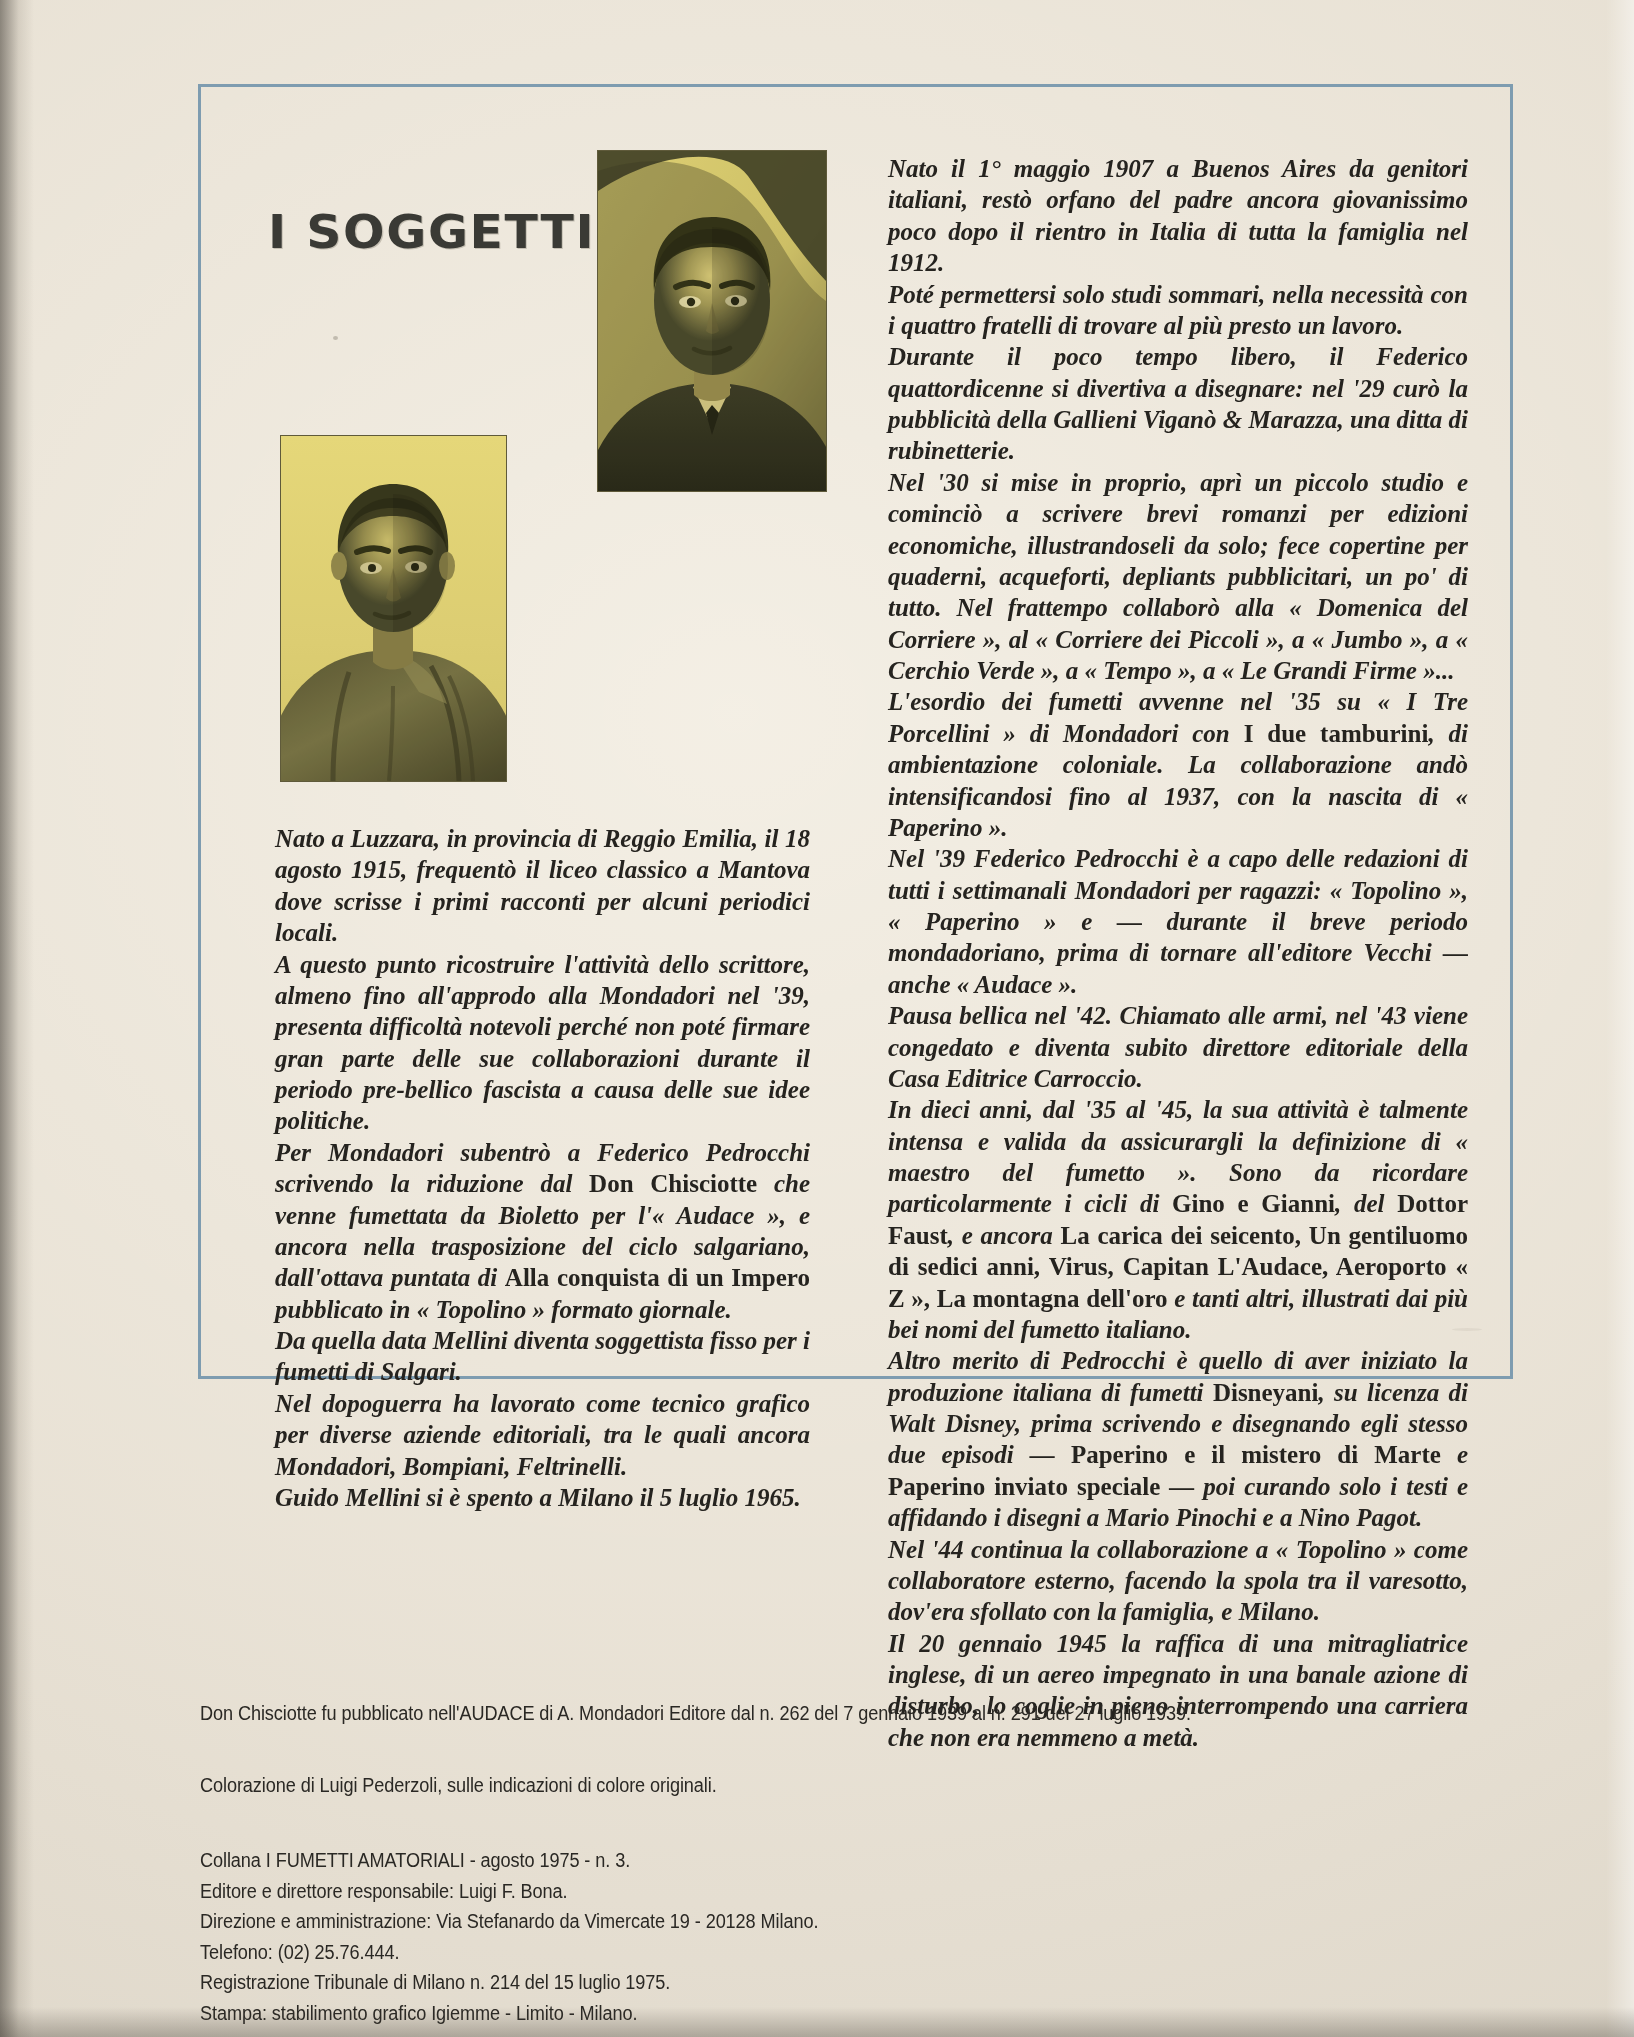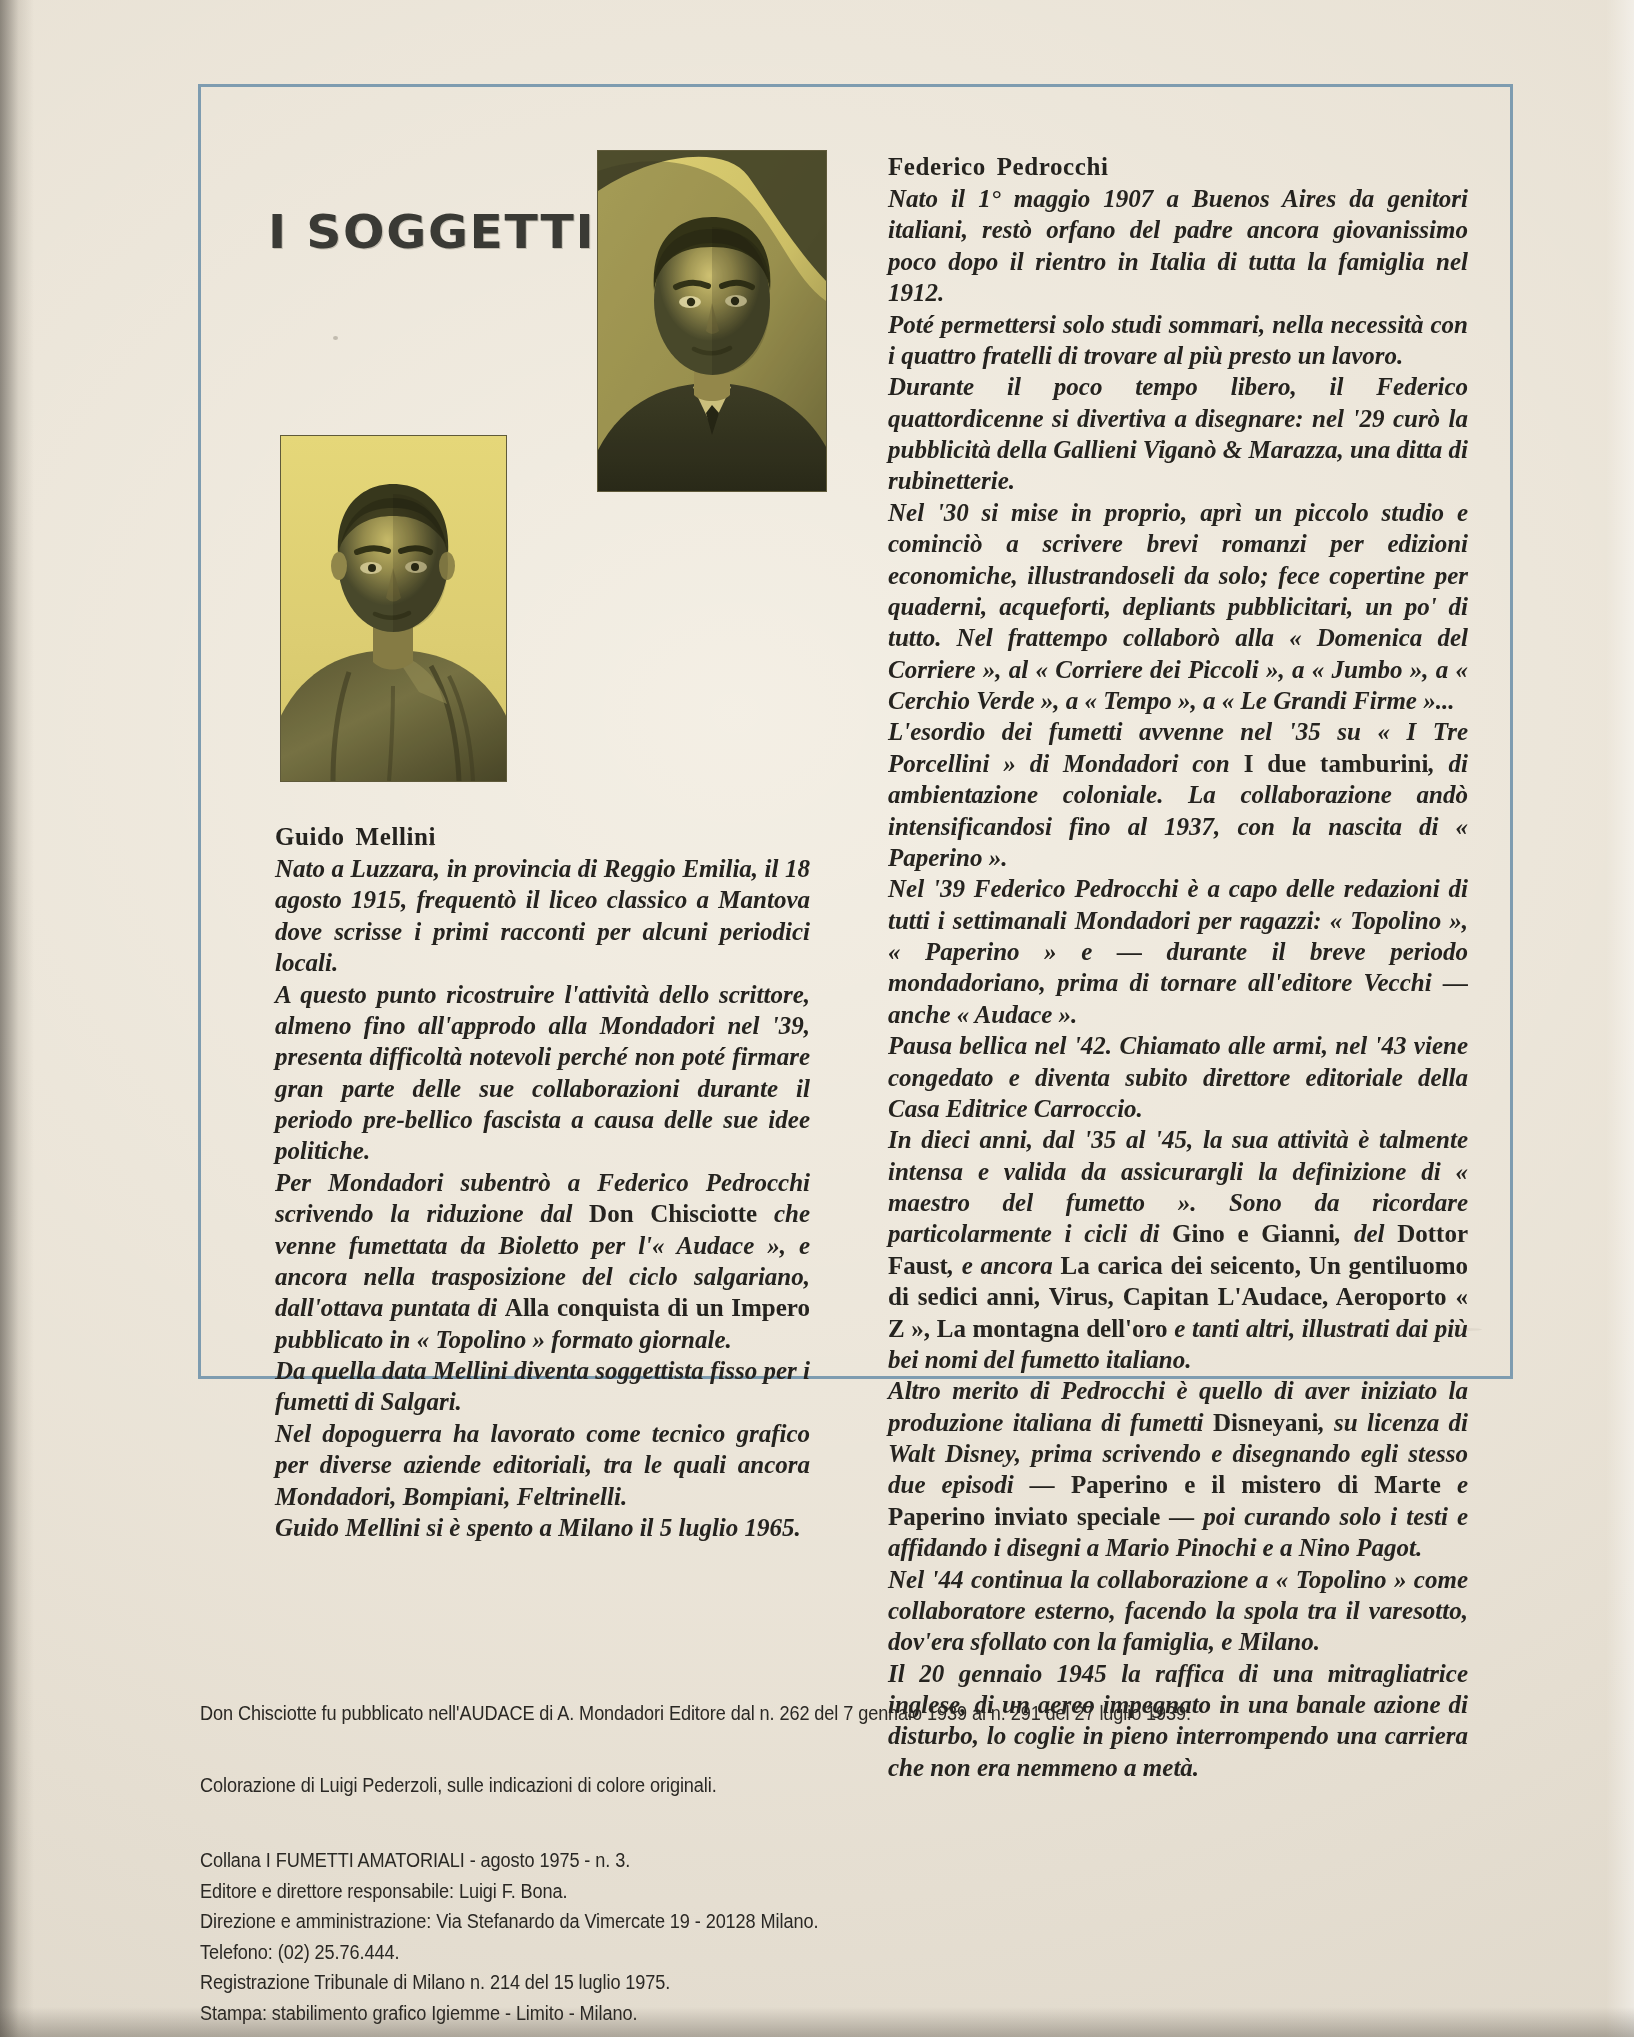--- a/index.html
+++ b/index.html
@@ -265,26 +265,24 @@
       <path d="M112,132 L105,162 q7,7 15,0 Z" fill="#6b6236" opacity="0.6"></path>
 
       <path d="M94,178 q18,8 34,-1" stroke="#2a2b16" stroke-width="4.5" fill="none" stroke-linecap="round"></path>
 
       <path d="M112,58 C146,58 167,90 167,128 C167,170 144,196 112,196 Z" fill="#000" opacity="0.14"></path>
       <rect width="225" height="345" fill="#d9cb6e" opacity="0.08"></rect>
     </svg>
   </div>
 
   <div class="col col-left">
-    <div class="person-name">Guido Mellini</div>
     <div class="bio"><i>Nato a Luzzara, in provincia di Reggio Emilia, il 18 agosto 1915, frequentò il liceo classico a Mantova dove scrisse i primi racconti per alcuni periodici locali.<br>A questo punto ricostruire l'attività dello scrittore, almeno fino all'approdo alla Mondadori nel '39, presenta difficoltà notevoli perché non poté firmare gran parte delle sue collaborazioni durante il periodo pre-bellico fascista a causa delle sue idee politiche.<br>Per Mondadori subentrò a Federico Pedrocchi scrivendo la riduzione dal </i><span class="rm">Don Chisciotte</span><i> che venne fumettata da Bioletto per l'« Audace », e ancora nella trasposizione del ciclo salgariano, dall'ottava puntata di </i><span class="rm">Alla conquista di un Impero</span><i> pubblicato in « Topolino » formato giornale.<br>Da quella data Mellini diventa soggettista fisso per i fumetti di Salgari.<br>Nel dopoguerra ha lavorato come tecnico grafico per diverse aziende editoriali, tra le quali ancora Mondadori, Bompiani, Feltrinelli.<br>Guido Mellini si è spento a Milano il 5 luglio 1965.</i></div>
   </div>
 
   <div class="col col-right">
-    <div class="person-name">Federico Pedrocchi</div>
     <div class="bio"><i>Nato il 1° maggio 1907 a Buenos Aires da genitori italiani, restò orfano del padre ancora giovanissimo poco dopo il rientro in Italia di tutta la famiglia nel 1912.<br>Poté permettersi solo studi sommari, nella necessità con i quattro fratelli di trovare al più presto un lavoro.<br>Durante il poco tempo libero, il Federico quattordicenne si divertiva a disegnare: nel '29 curò la pubblicità della Gallieni Viganò &amp; Marazza, una ditta di rubinetterie.<br>Nel '30 si mise in proprio, aprì un piccolo studio e cominciò a scrivere brevi romanzi per edizioni economiche, illustrandoseli da solo; fece copertine per quaderni, acqueforti, depliants pubblicitari, un po' di tutto. Nel frattempo collaborò alla « Domenica del Corriere », al « Corriere dei Piccoli », a « Jumbo », a « Cerchio Verde », a « Tempo », a « Le Grandi Firme »...<br>L'esordio dei fumetti avvenne nel '35 su « I Tre Porcellini » di Mondadori con </i><span class="rm">I due tamburini</span><i>, di ambientazione coloniale. La collaborazione andò intensificandosi fino al 1937, con la nascita di « Paperino ».<br>Nel '39 Federico Pedrocchi è a capo delle redazioni di tutti i settimanali Mondadori per ragazzi: « Topolino », « Paperino » e — durante il breve periodo mondadoriano, prima di tornare all'editore Vecchi — anche « Audace ».<br>Pausa bellica nel '42. Chiamato alle armi, nel '43 viene congedato e diventa subito direttore editoriale della Casa Editrice Carroccio.<br>In dieci anni, dal '35 al '45, la sua attività è talmente intensa e valida da assicurargli la definizione di « maestro del fumetto ». Sono da ricordare particolarmente i cicli di </i><span class="rm">Gino e Gianni</span><i>, del </i><span class="rm">Dottor Faust</span><i>, e ancora </i><span class="rm">La carica dei seicento, Un gentiluomo di sedici anni, Virus, Capitan L'Audace, Aeroporto « Z », La montagna dell'oro</span><i> e tanti altri, illustrati dai più bei nomi del fumetto italiano.<br>Altro merito di Pedrocchi è quello di aver iniziato la produzione italiana di fumetti </i><span class="rm">Disneyani</span><i>, su licenza di Walt Disney, prima scrivendo e disegnando egli stesso due episodi — </i><span class="rm">Paperino e il mistero di Marte</span><i> e </i><span class="rm">Paperino inviato speciale</span><i> — poi curando solo i testi e affidando i disegni a Mario Pinochi e a Nino Pagot.<br>Nel '44 continua la collaborazione a « Topolino » come collaboratore esterno, facendo la spola tra il varesotto, dov'era sfollato con la famiglia, e Milano.<br>Il 20 gennaio 1945 la raffica di una mitragliatrice inglese, di un aereo impegnato in una banale azione di disturbo, lo coglie in pieno interrompendo una carriera che non era nemmeno a metà.</i></div>
   </div>
 
   <div class="colophon colophon-note1">Don Chisciotte fu pubblicato nell'AUDACE di A. Mondadori Editore dal n. 262 del 7 gennaio 1939 al n. 291 del 27 luglio 1939.</div>
   <div class="colophon colophon-note2">Colorazione di Luigi Pederzoli, sulle indicazioni di colore originali.</div>
   <div class="colophon colophon-block">
     <div>Collana I FUMETTI AMATORIALI - agosto 1975 - n. 3.</div>
     <div>Editore e direttore responsabile: Luigi F. Bona.</div>
     <div>Direzione e amministrazione: Via Stefanardo da Vimercate 19 - 20128 Milano.</div>
     <div>Telefono: (02) 25.76.444.</div>

